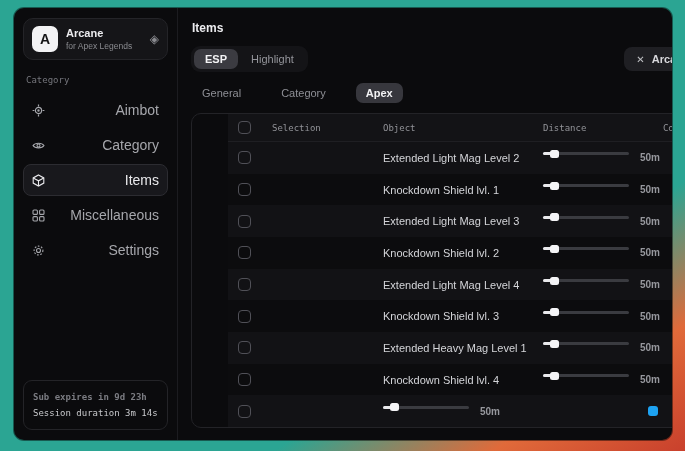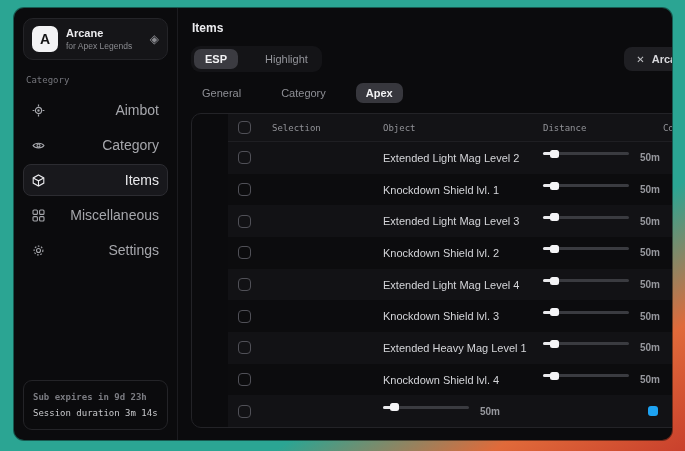--- a/index.html
+++ b/index.html
@@ -29,21 +29,21 @@
   .nav-item svg{flex:0 0 auto;}
   .side-spacer{flex:1;}
   .status-card{border:1px solid #242428;border-radius:9px;padding:8px 9px;
     font-family:"DejaVu Sans Mono",monospace;font-size:9px;line-height:1.8;}
   .status-line1{color:#7b7c82;font-weight:bold;}
   .status-line2{color:#c9cacd;}
   
   .main{flex:1;display:flex;flex-direction:column;padding:11px 14px 12px 13px;box-sizing:border-box;}
   .main-title{font-size:12px;font-weight:700;color:#ececef;margin:2px 0 11px 1px;}
   .toolbar{display:flex;align-items:center;margin-bottom:11px;}
-  .mode-tabs{display:flex;background:#141417;border-radius:9px;padding:3px;gap:16px;}
+  .mode-tabs{display:flex;background:#141417;border-radius:9px;padding:3px;gap:2px;}
   .mode-tab{padding:4px 11px;font-size:11px;color:#94959b;border-radius:7px;cursor:pointer;}
   .mode-tab.active{background:#3b3b41;color:#f2f2f4;font-weight:700;}
   .search-btn{margin-left:auto;display:flex;align-items:center;gap:7px;background:#1f1f23;
     border-radius:8px;padding:6px 12px;color:#d8d8dc;font-size:11px;font-weight:700;cursor:pointer;}
   .search-btn .x{font-size:10px;color:#bfc0c4;font-weight:400;}
   .view-tabs{display:flex;gap:20px;margin:0 0 10px 1px;}
   .view-tab{padding:4px 10px;font-size:11px;color:#8e8f95;border-radius:7px;cursor:pointer;}
   .view-tab.active{background:#37373d;color:#f2f2f4;font-weight:700;}
   
   .table{border:1px solid #232327;border-radius:10px;overflow:hidden;flex:1;

